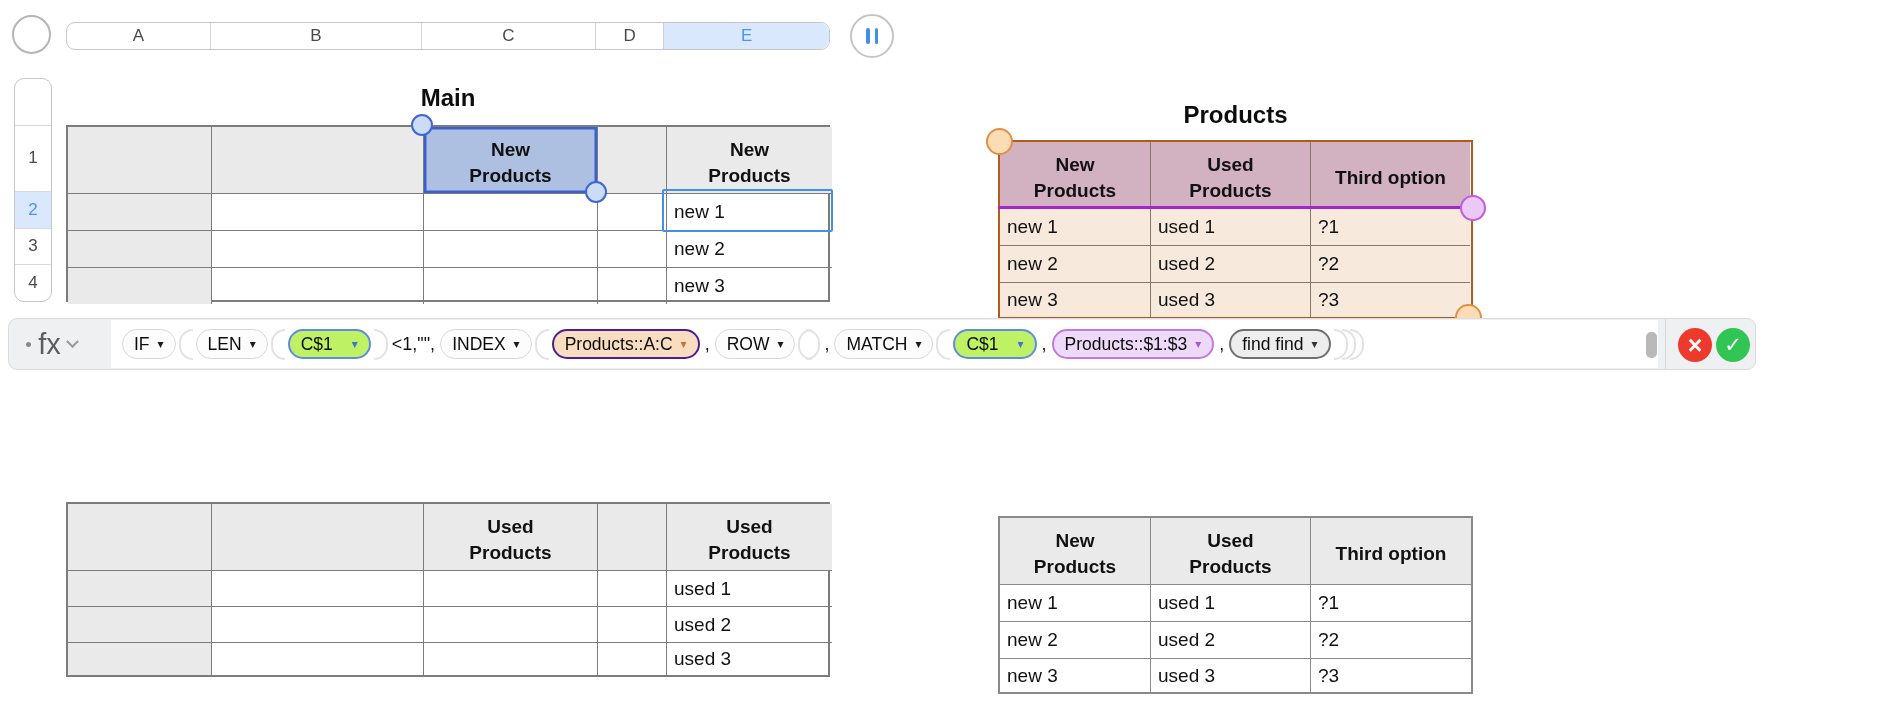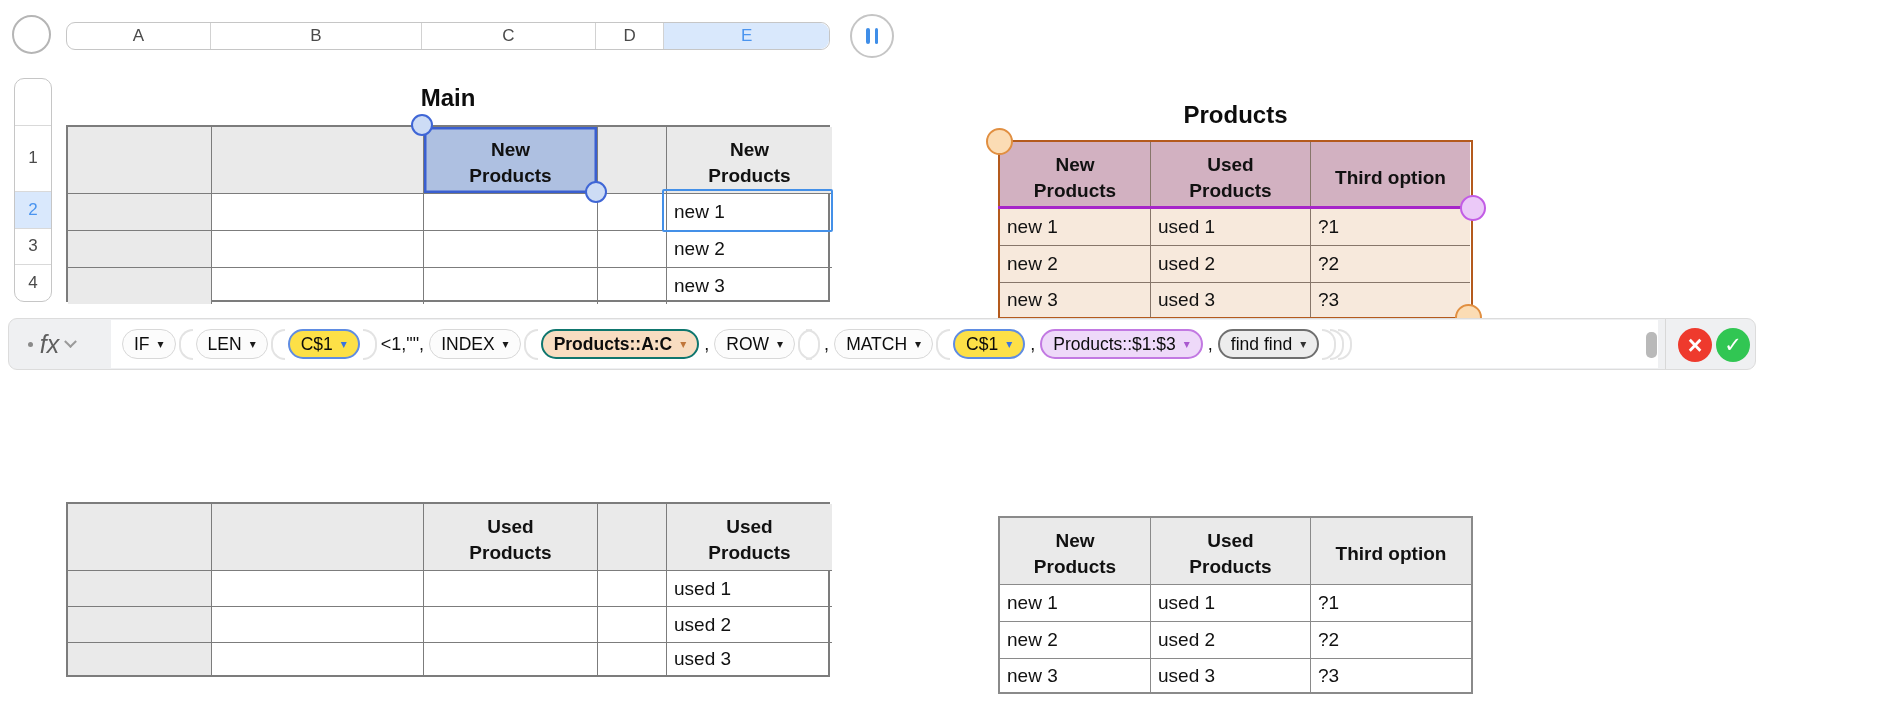--- a/index.html
+++ b/index.html
@@ -53,31 +53,31 @@
   .hdl.orange { width:27px; height:27px; background:#fbdcb4; border:2px solid #e18f41; }
   .hdl.purple { width:26px; height:26px; background:#ebc9f8; border:2px solid #c25ce5; }
   .e2sel { position:absolute; left:662px; top:189px; width:171px; height:43px;
     border:2.5px solid #4490e8; border-radius:2px; z-index:2; }
   
   .fbar { position:absolute; left:8px; top:318px; width:1748px; height:52px;
     background:#eff0f2; border:1px solid #dcdcdc; border-radius:9px; z-index:5; }
   .fxzone { position:absolute; left:0; top:0; width:85px; height:100%;
     display:flex; align-items:center; justify-content:center; gap:7px; }
   .fxdot { width:5px; height:5px; border-radius:50%; background:#8a8a8a; }
-  .fxtext { font-style:italic; font-size:25px; color:#5e5e5e; }
+  .fxtext { font-size:29px; color:#5e5e5e; }
   .fxchev { width:9px; height:9px; border-right:2px solid #9a9a9a; border-bottom:2px solid #9a9a9a;
     transform: rotate(45deg) translate(-2px,-2px); }
   .tokens { position:absolute; left:102px; top:1px; bottom:1px; width:1547px; background:#fff;
     display:flex; align-items:center; padding-left:9px; overflow:hidden; }
   .pill { height:30px; border-radius:15px; display:flex; align-items:center;
     padding:0 11px; font-size:17.5px; color:#0c0c0c; margin:0 2px; flex:0 0 auto; white-space:nowrap; }
   .pill .car { margin-left:8px; font-size:12px; }
   .p-func { background:#fcfcfc; border:1.5px solid #d8d8d8; } .p-func .car { color:#1a1a1a; }
-  .p-blue { background:#fde047; border:2px solid #5f8ce2; }   .p-blue .car { color:#3a73e0; }
-  .p-orng { background:#f8ddc1; border:2px solid #0f766e;font-weight:bold; }   .p-orng .car { color:#c0763a; }
+  .p-blue { background:#bef264; border:2px solid #5f8ce2;gap:11px; }   .p-blue .car { color:#3a73e0; }
+  .p-orng { background:#f8ddc1; border:2px solid #4c1d95; }   .p-orng .car { color:#c0763a; }
   .p-purp { background:#eed9f9; border:2px solid #c279e2; }   .p-purp .car { color:#a958cf; }
   .p-gray { background:#ededed; border:2px solid #6f6f6f; }   .p-gray .car { color:#333; }
   .ftext { font-size:18px; color:#111; margin:0 3px; flex:0 0 auto; white-space:nowrap; }
   .po, .pc { width:14px; height:31px; flex:0 0 auto; margin:0 1px; }
   .po { border:2px solid #e3e3e3; border-right:none; border-radius:16px 0 0 16px; }
   .pc { border:2px solid #e3e3e3; border-left:none; border-radius:0 16px 16px 0; }
   .pc.ovl { margin-left:-7px; }
   .fhandle { position:absolute; left:1637px; top:13px; width:11px; height:26px;
     background:#b9b9b9; border-radius:5px; }
   .fdiv { position:absolute; left:1656px; top:0; width:1px; height:100%; background:#d8d8d8; }

